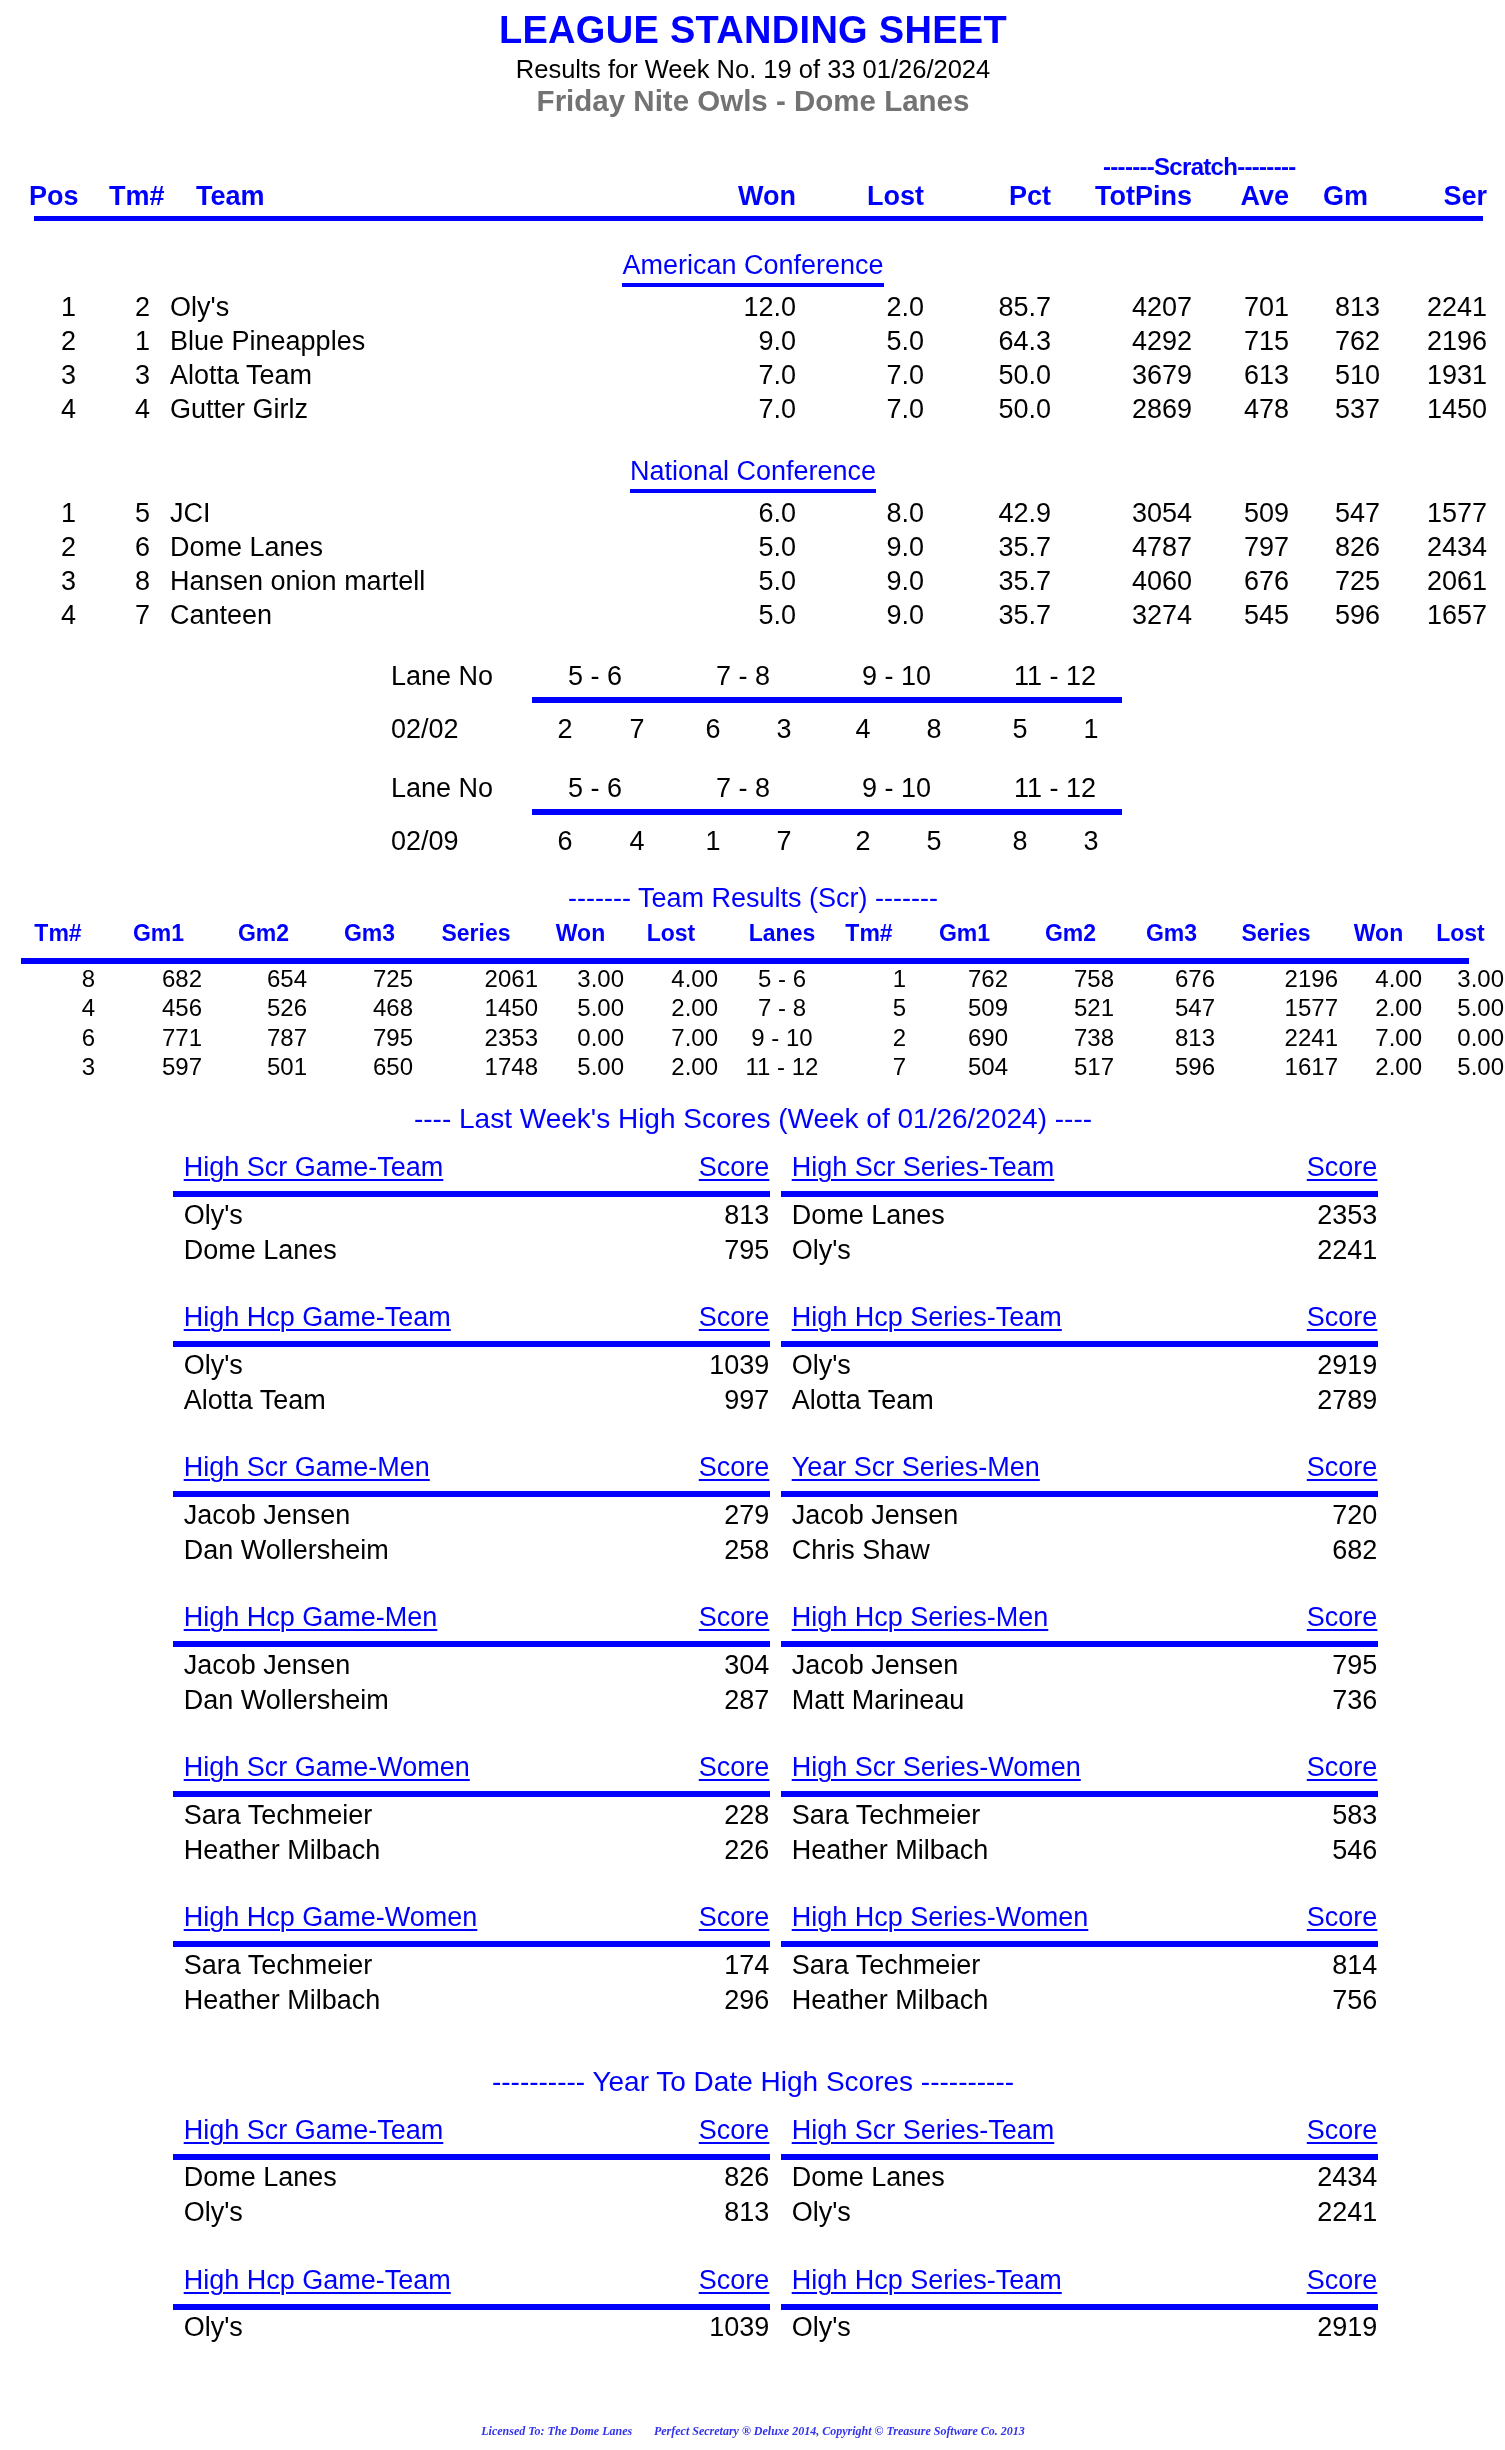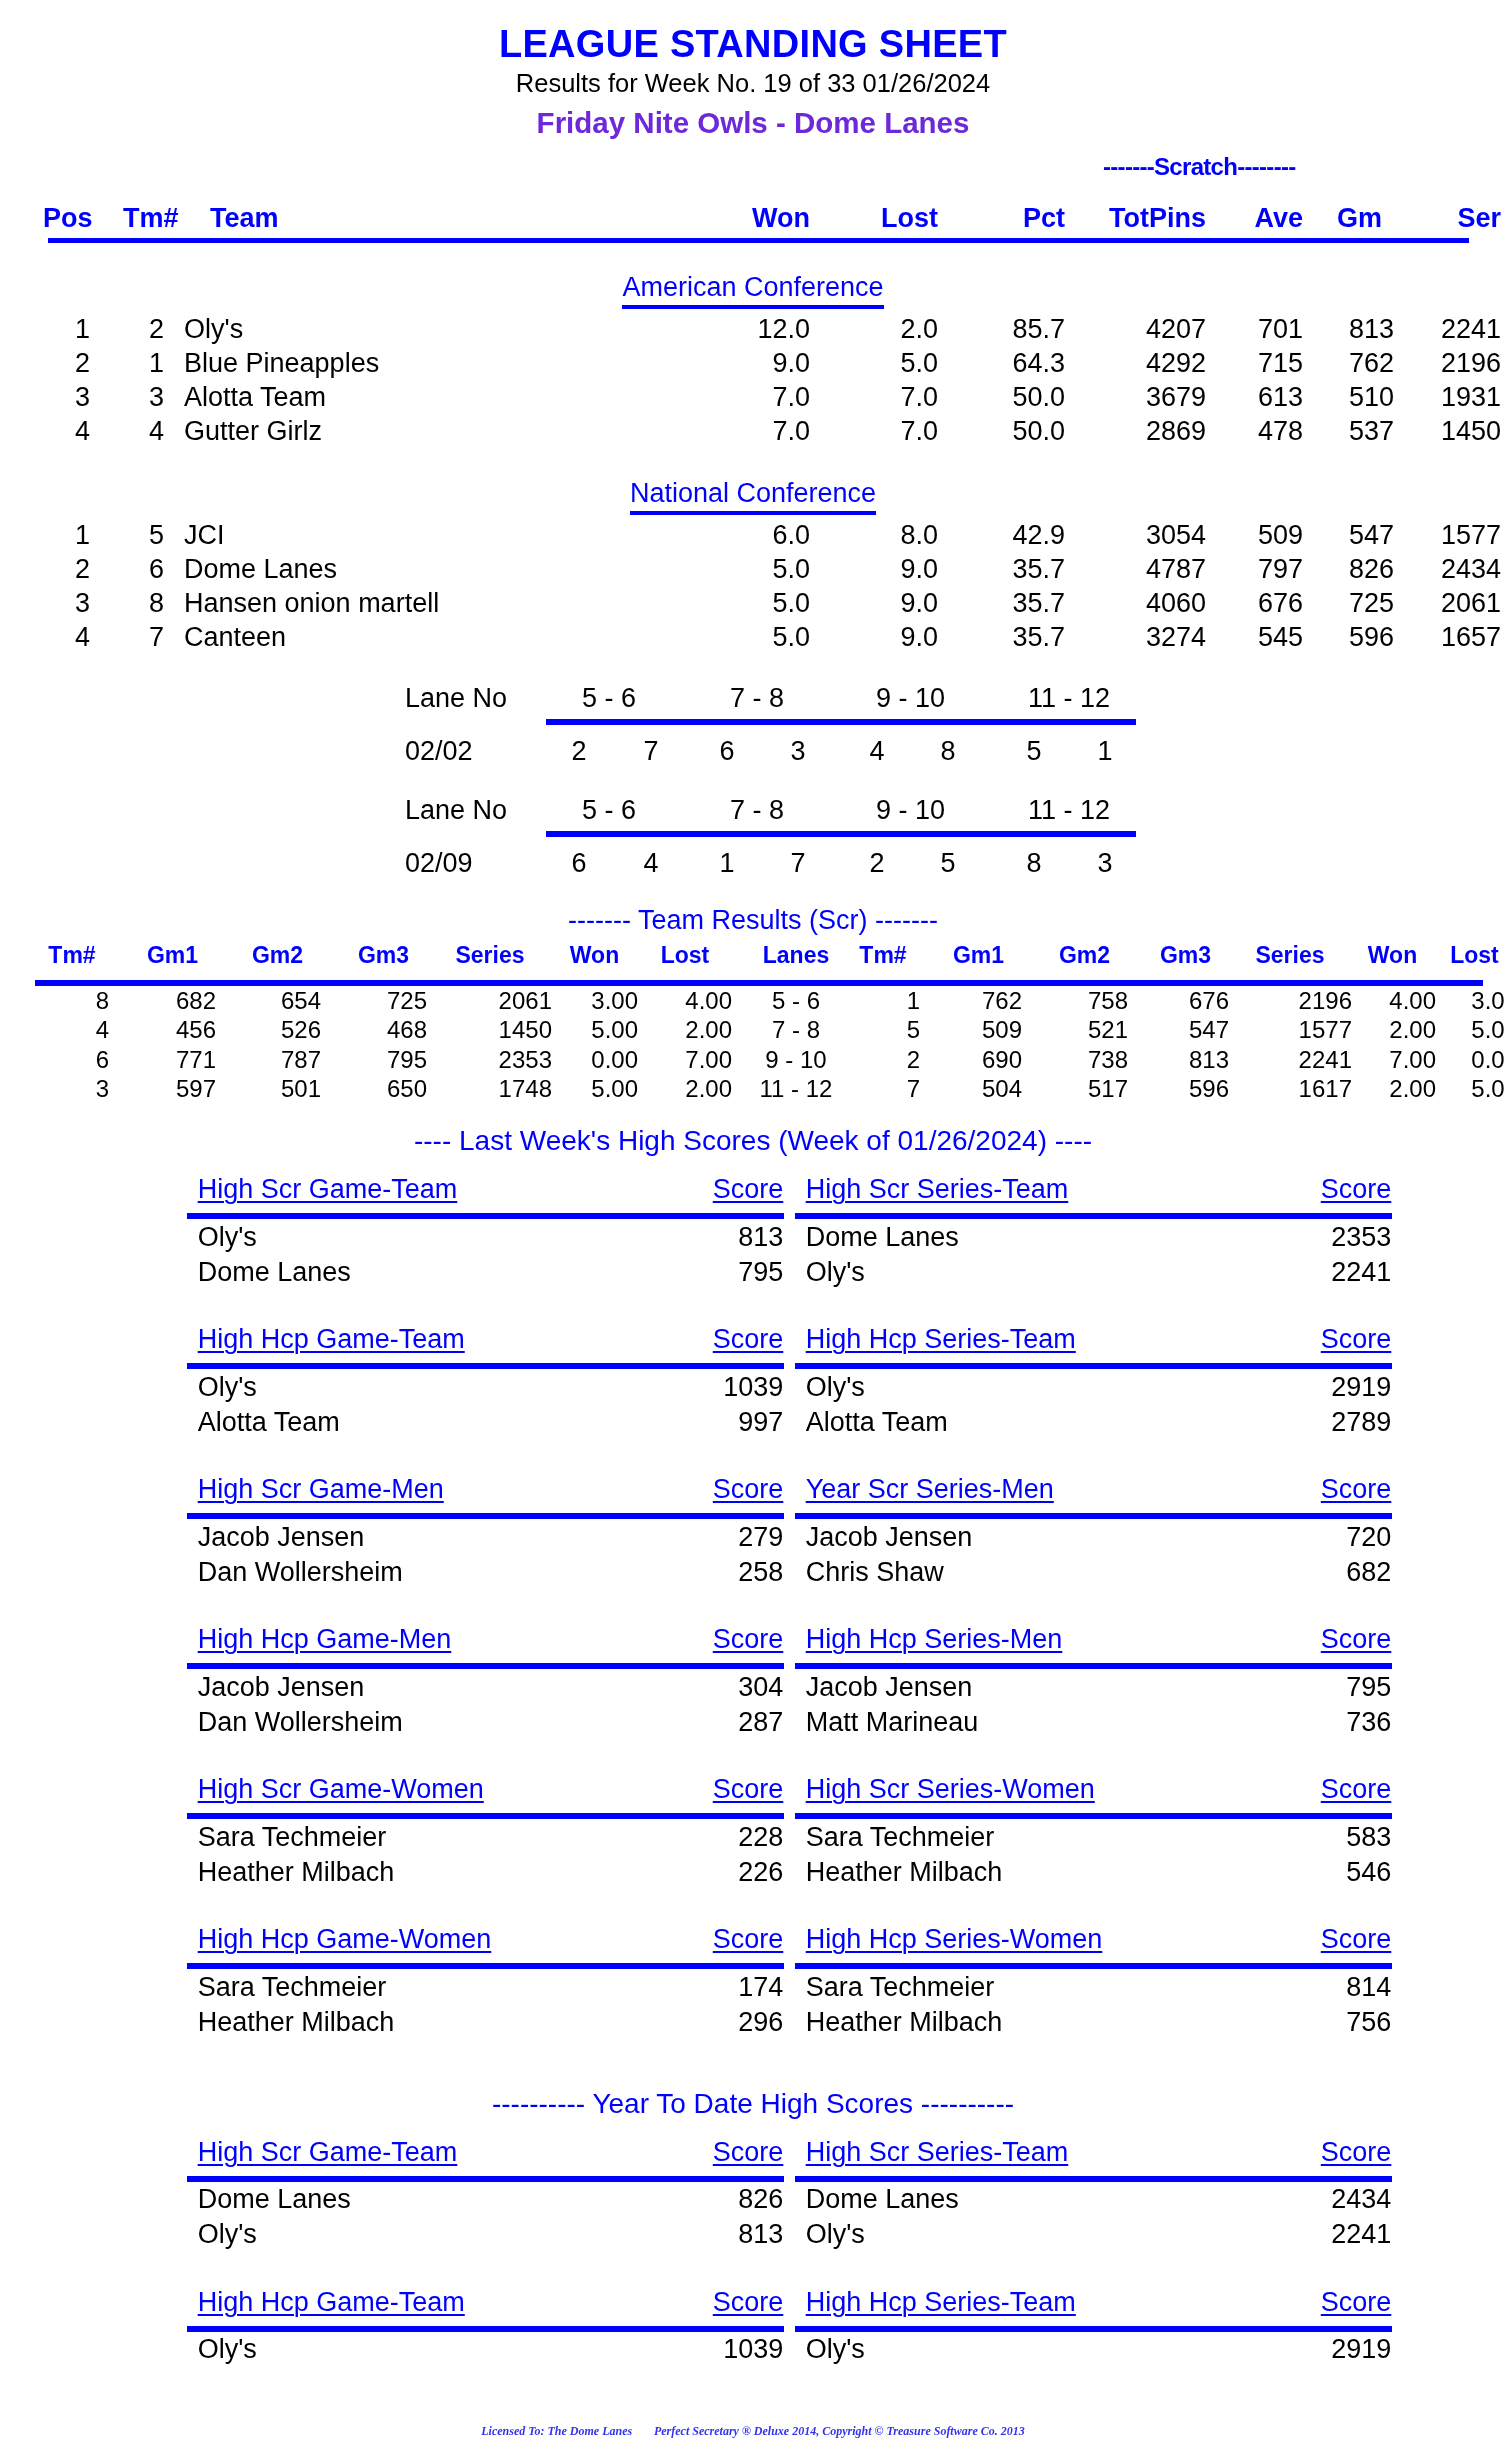--- a/index.html
+++ b/index.html
@@ -13,44 +13,44 @@
     font-family: "Liberation Sans", sans-serif;
     color: #000000;
     position: relative;
     overflow: hidden;
   }
   .sheet {
     width: 1506px;
     height: 2450px;
     position: relative;
     box-sizing: border-box;
-    padding: 16px;
+    padding: 2px;
   }
 
   
   .title-block { text-align: center; padding-top: 9.4px; }
   .main-title {
     color: #0000ff;
     font-weight: bold;
     font-size: 38px;
     letter-spacing: 0.3px;
     line-height: 1.05;
   }
   .sub-title {
     color: #000000;
     font-size: 25.5px;
     line-height: 1.18;
     margin-top: 2.7px;
   }
   .league-title {
-    color: #6d28d9;
+    color: #737373;
     font-weight: bold;
     font-size: 29.5px;
     line-height: 1.1;
-    margin-top: 9px;
+    margin-top: 1px;
   }
 
   
   .scratch-label {
     position: absolute;
     left: 1103px;
     top: 153px;
     color: #0000ff;
     font-size: 24px;
     font-weight: bold;

